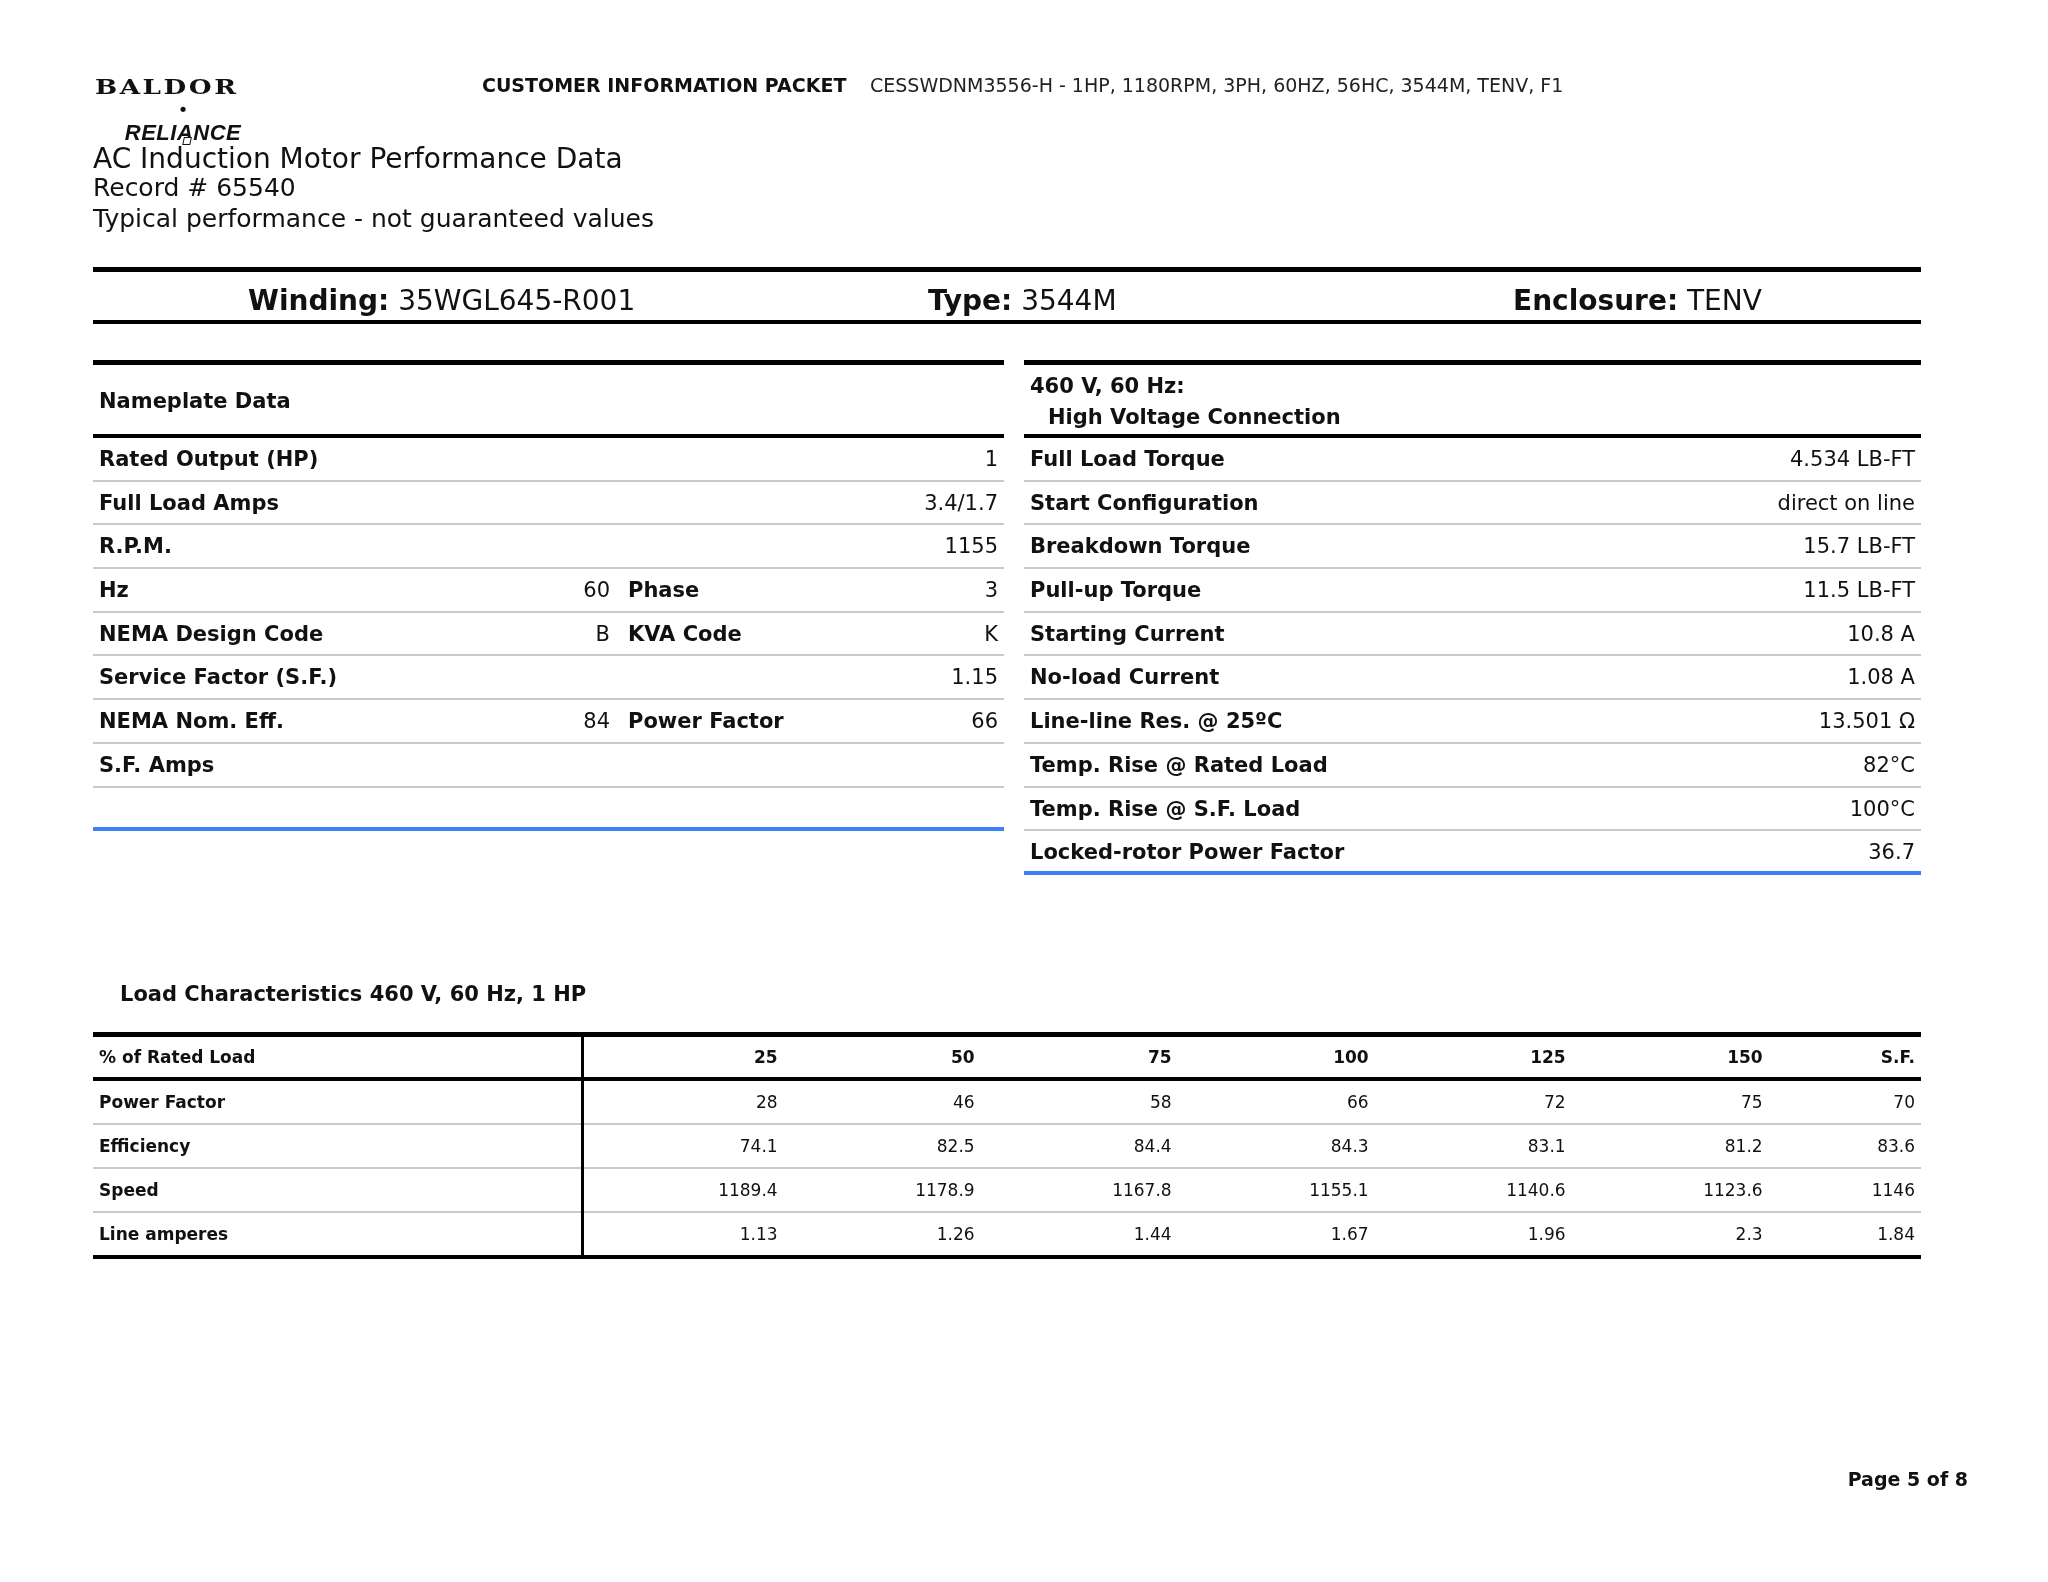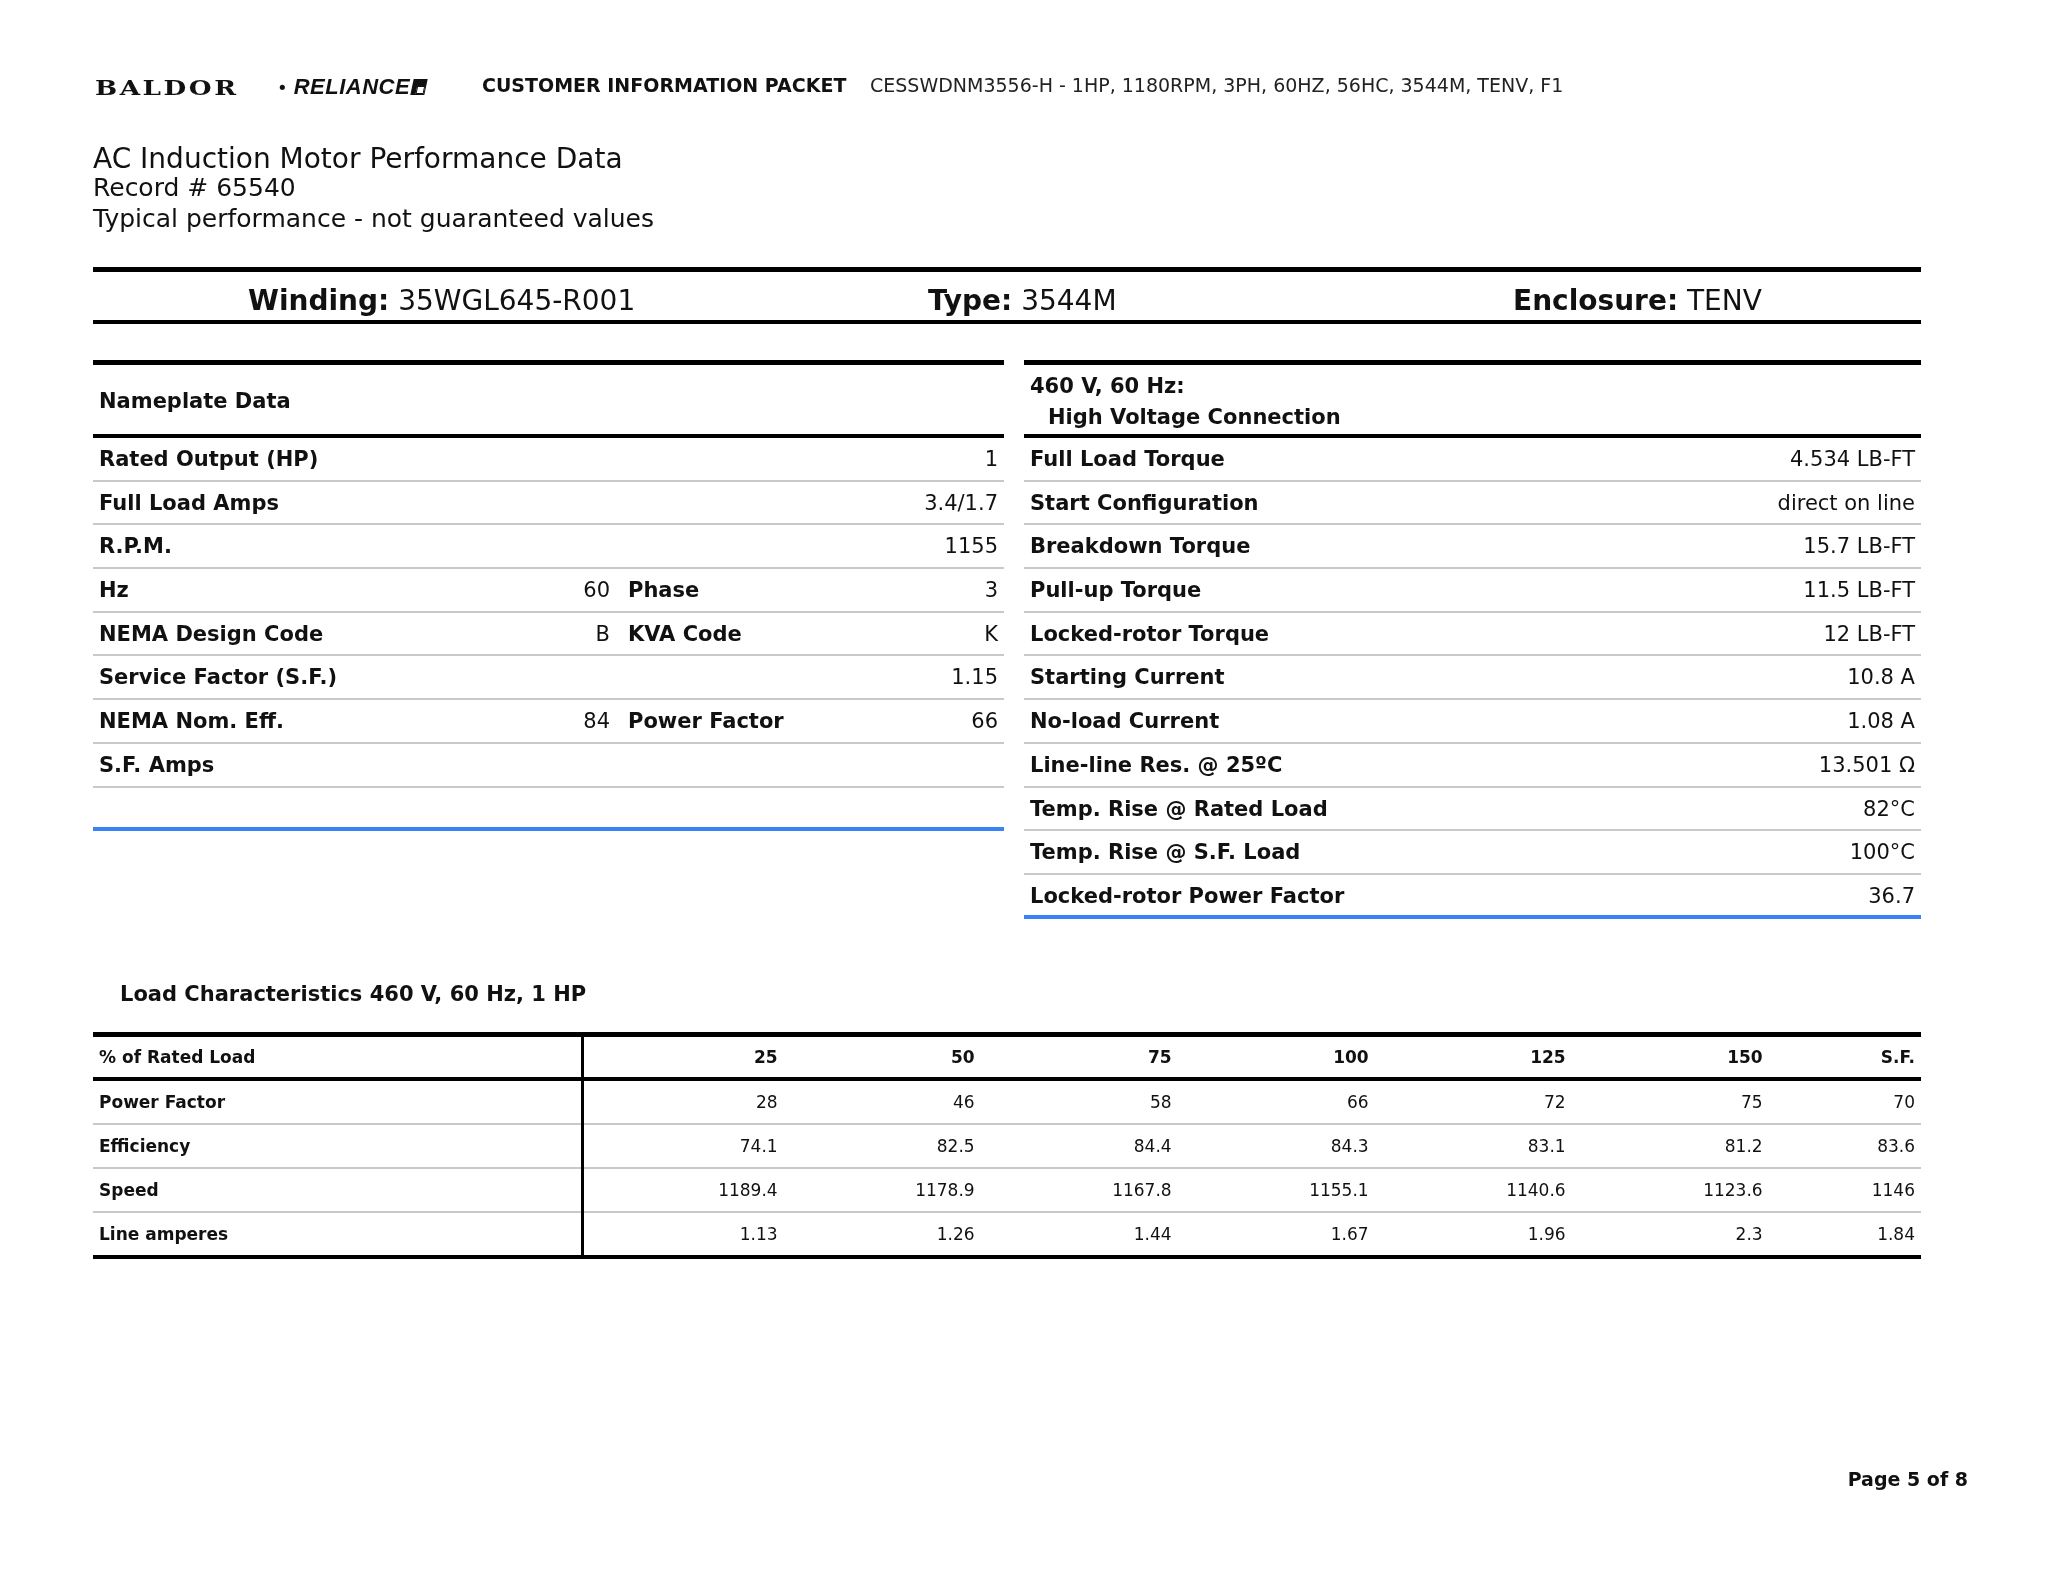--- a/index.html
+++ b/index.html
@@ -1,18 +1,18 @@
 <!DOCTYPE html>
 <html><head>
 <meta charset="utf-8">
 <style>
   html, body { margin:0; padding:0; background:#ffffff; }
   body { width:2048px; height:1582px; position:relative; overflow:hidden;
          font-family:"DejaVu Sans", "Liberation Sans", sans-serif; color:#111; }
-  .abs { position:absolute; }
+  .abs { position:absolute;flex-direction:column; }
   .b { font-weight:bold; }
 
   
   .logo { left:95px; top:74px; height:26px; display:flex; align-items:center; white-space:nowrap; }
   .logo .baldor { font-family:"DejaVu Serif", serif; font-weight:bold; font-size:21px; letter-spacing:2px; transform:scaleX(1.25); transform-origin:left center; display:inline-block; width:176px; }
   .logo .dot { font-size:18px; margin:0 6px 0 6px; }
   .logo .reliance { font-family:"Liberation Sans", sans-serif; font-weight:bold; font-style:italic; font-size:22px; letter-spacing:0.5px; }
   .logo .mark { display:inline-block; width:14px; height:16px; background:#111; margin-left:2px; position:relative; transform:skewX(-12deg); }
   .logo .mark::after { content:""; position:absolute; right:1px; bottom:1px; width:6px; height:6px; background:#fff; border:1px solid #111; }
   .cip { left:482px; top:74px; font-size:19px; font-weight:bold; white-space:nowrap; }
@@ -139,24 +139,20 @@
     <span class="lbl">Start Configuration</span>
     <span class="val">direct on line</span>
   </div>
   <div class="row">
     <span class="lbl">Breakdown Torque</span>
     <span class="val">15.7 LB-FT</span>
   </div>
   <div class="row">
     <span class="lbl">Pull-up Torque</span>
     <span class="val">11.5 LB-FT</span>
-  </div>
-  <div class="row">
-    <span class="lbl">Locked-rotor Torque</span>
-    <span class="val">12 LB-FT</span>
   </div>
   <div class="row">
     <span class="lbl">Starting Current</span>
     <span class="val">10.8 A</span>
   </div>
   <div class="row">
     <span class="lbl">No-load Current</span>
     <span class="val">1.08 A</span>
   </div>
   <div class="row">

